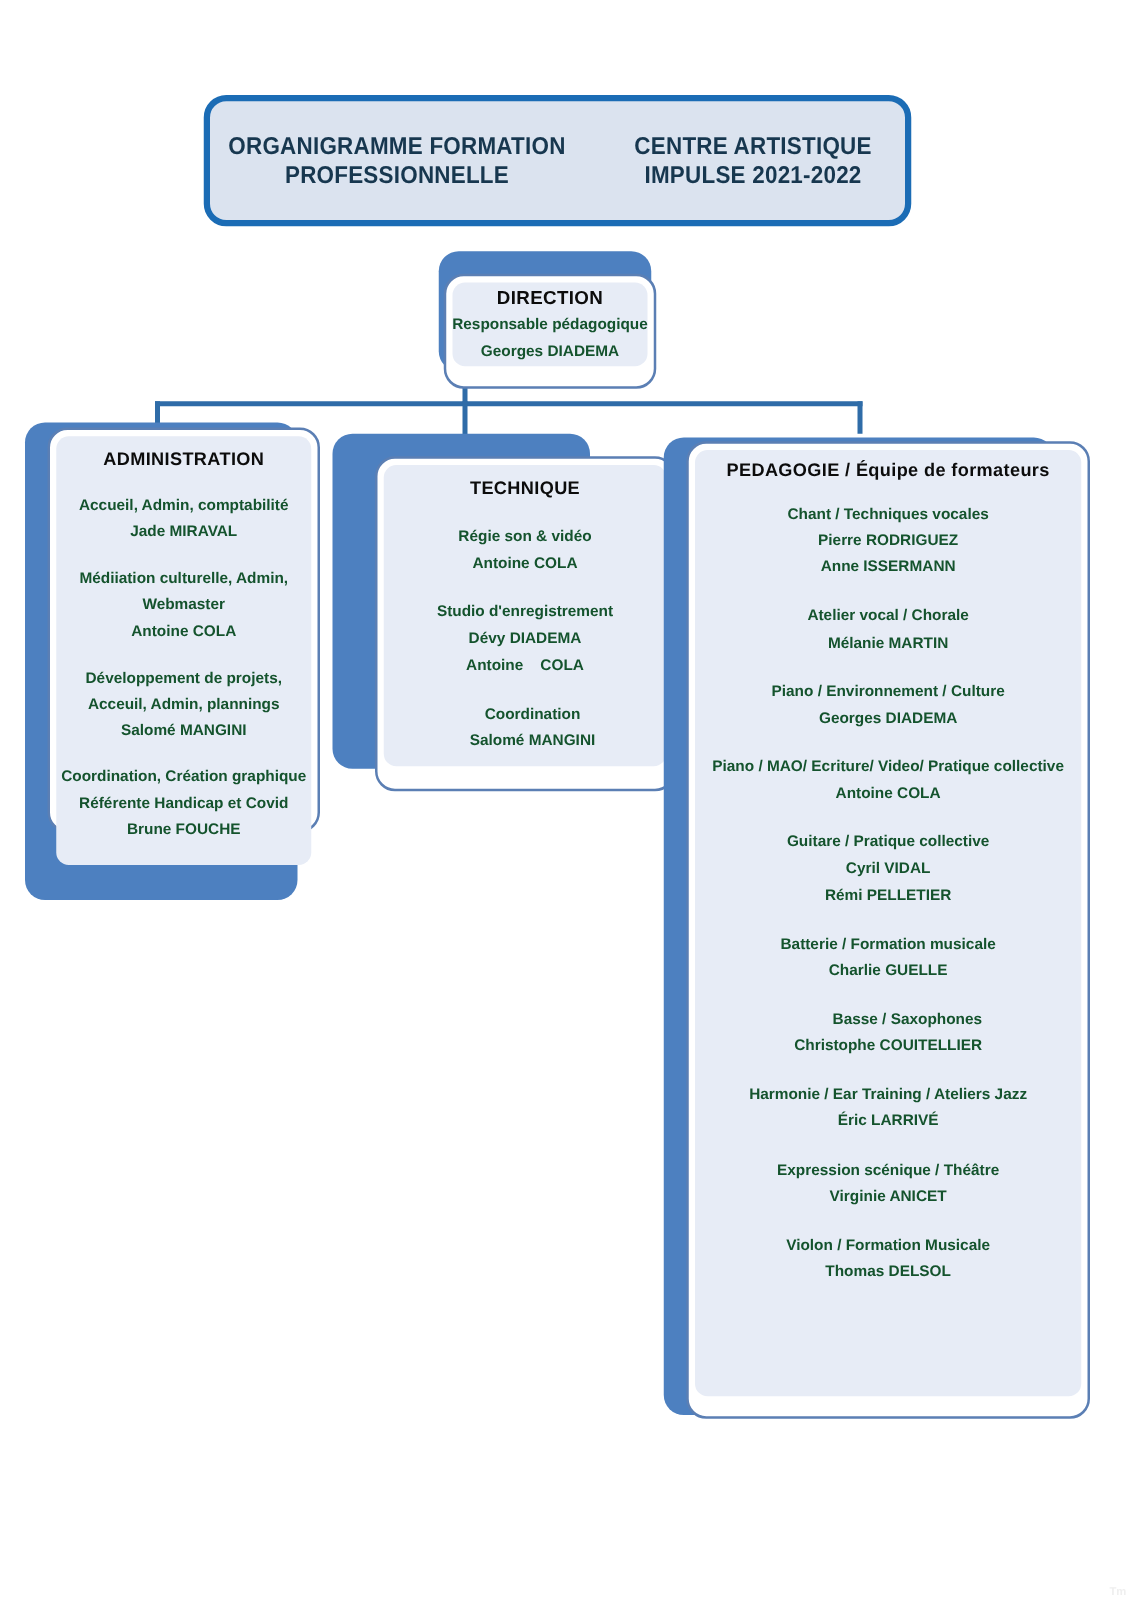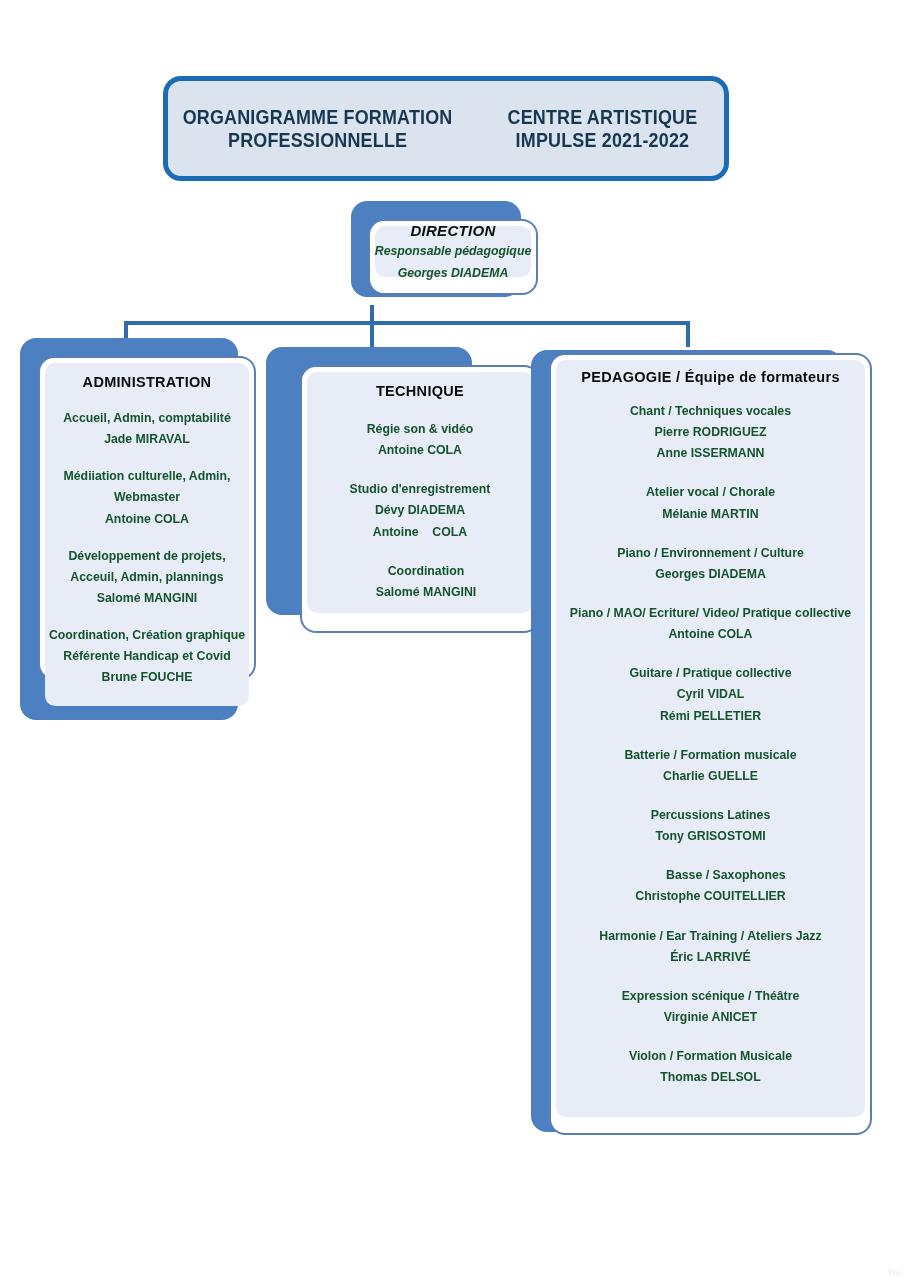--- a/index.html
+++ b/index.html
@@ -130,31 +130,31 @@
 
   <div class="conn" style="left:124px; top:321px; width:566px; height:4px;"></div>
 
   <div class="conn" style="left:124px; top:321px; width:4px; height:26px;"></div>
 
   <div class="conn" style="left:370px; top:321px; width:4px; height:36px;"></div>
 
   <div class="conn" style="left:686px; top:321px; width:4px; height:26px;"></div>
 
   <div class="shadowbox" style="left:351px; top:201px; width:170px; height:96px;"></div>
-  <div class="frontbox" id="direction-front" style="left:368px; top:219px; width:170px; height:76px;font-style:italic;">
+  <div class="frontbox" id="direction-front" style="left:355px; top:219px; width:170px; height:92px;">
     <div class="fillpane" style="top:5px; bottom:16px; left:5px; right:5px; z-index:0;"></div>
     <div style="position:relative; z-index:1; display:flex; flex-direction:column; align-items:center; margin-top:-8px;">
       <div class="boxhead">DIRECTION</div>
       <div class="ln">Responsable pédagogique</div>
       <div class="ln">Georges DIADEMA</div>
     </div>
   </div>
 
   <div class="shadowbox" style="left:20px; top:338px; width:218px; height:382px;"></div>
-  <div class="frontbox" style="left:38px; top:356px; width:218px; height:324px;">
+  <div class="frontbox" style="left:38px; top:342px; width:218px; height:324px;">
     <div class="fillpane" style="top:5px; height:343px; left:5px; right:5px;"></div>
     <div id="admin-inner" style="top:16px;">
       <div class="boxhead">ADMINISTRATION</div>
 
       <div class="grp" style="margin-top:18px;">
         <div class="ln">Accueil, Admin, comptabilité</div>
         <div class="ln">Jade MIRAVAL</div>
       </div>
 
       <div class="grp" style="margin-top:16px;">
@@ -232,24 +232,20 @@
         <div class="ln">Guitare / Pratique collective</div>
         <div class="ln">Cyril VIDAL</div>
         <div class="ln">Rémi PELLETIER</div>
       </div>
 
       <div class="grp" style="margin-top:18px;">
         <div class="ln">Batterie / Formation musicale</div>
         <div class="ln">Charlie GUELLE</div>
       </div>
 
-      <div class="grp" style="margin-top:18px;">
-        <div class="ln">Percussions Latines</div>
-        <div class="ln">Tony GRISOSTOMI</div>
-      </div>
 
       <div class="grp" style="margin-top:18px;text-align:right;">
         <div class="ln">Basse / Saxophones</div>
         <div class="ln">Christophe COUITELLIER</div>
       </div>
 
       <div class="grp" style="margin-top:18px;">
         <div class="ln">Harmonie / Ear Training / Ateliers Jazz</div>
         <div class="ln">Éric LARRIVÉ</div>
       </div>

